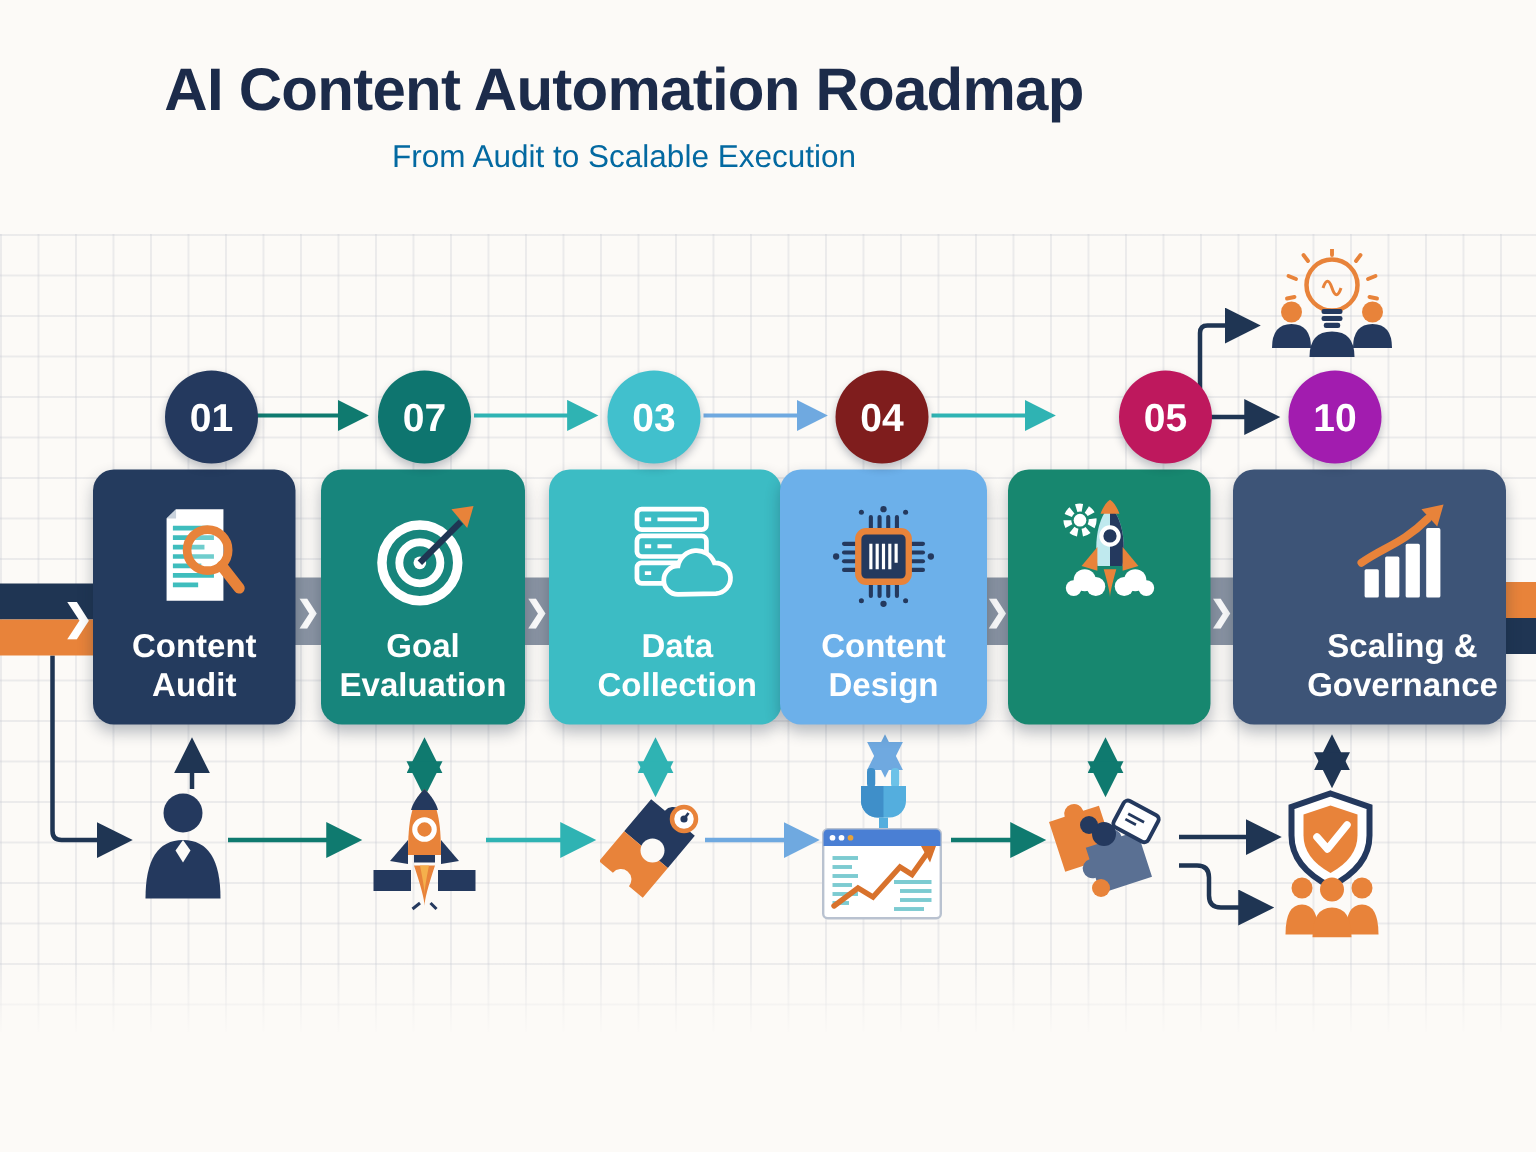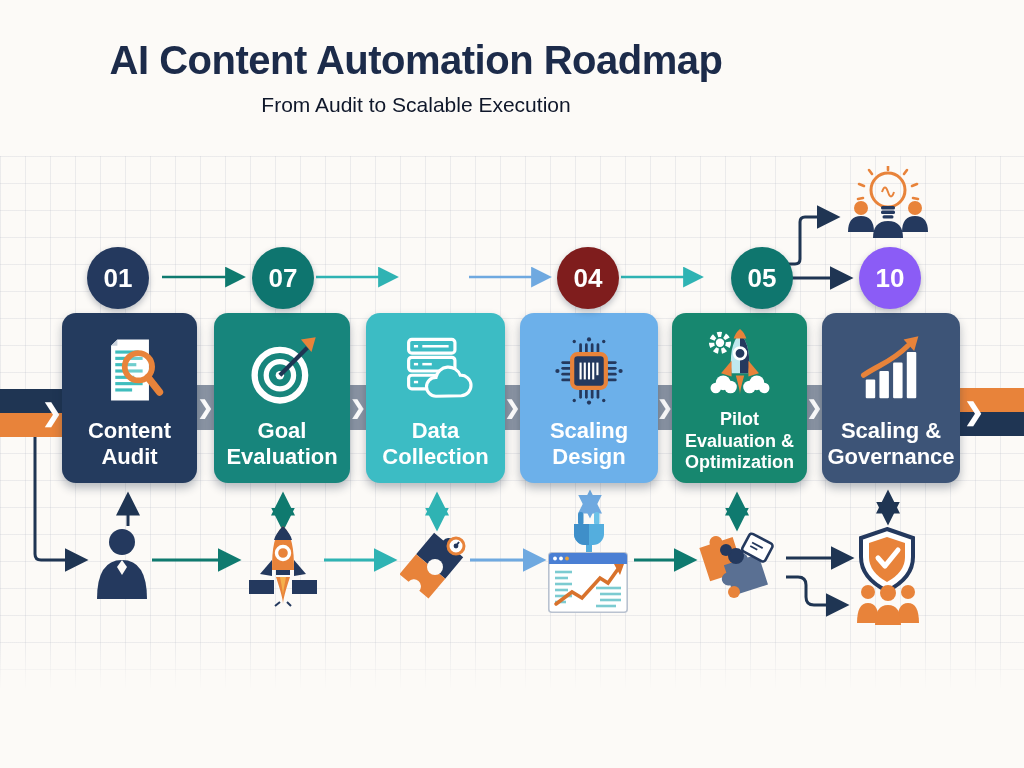--- a/index.html
+++ b/index.html
@@ -11,43 +11,43 @@
     background-image:
       linear-gradient(to right, rgba(200,202,210,.32) 1px, transparent 1px),
       linear-gradient(to bottom, rgba(200,202,210,.32) 1px, transparent 1px);
     background-size:25px 27px;}
   .grid-fade{position:absolute;left:0;top:640px;width:1024px;height:60px;
     background:linear-gradient(to bottom, rgba(252,250,247,0), #fcfaf7 85%);}
 
   
   .title-wrap{position:absolute;left:0;top:38px;width:832px;text-align:center;}
   .title{font-size:40px;font-weight:700;color:#1c2b4a;letter-spacing:-.5px;margin:0;}
-  .subtitle{font-size:21px;font-weight:400;color:#0f172a;margin:10px 0 0 0;}
+  .subtitle{font-size:21px;font-weight:400;color:#0369a1;margin:10px 0 0 0;}
 
   
   .num-circle{position:absolute;top:247px;width:62px;height:62px;border-radius:50%;
     display:flex;align-items:center;justify-content:center;color:#fff;font-size:26px;font-weight:700;
     box-shadow:0 3px 6px rgba(20,35,60,.28);z-index:4;}
-  .nc1{left:87px;background:#24395e;}
+  .nc1{left:110px;background:#24395e;}
   .nc2{left:252px;background:#0e756f;}
   .nc3{left:405px;background:#41c0cd;}
   .nc4{left:557px;background:#7f1d1d;}
-  .nc5{left:731px;background:#0f766e;}
-  .nc6{left:859px;background:#8b5cf6;}
+  .nc5{left:746px;background:#be185d;}
+  .nc6{left:859px;background:#a21caf;}
 
   
   .step-card{position:absolute;top:313px;height:170px;border-radius:14px;z-index:3;
     display:flex;flex-direction:column;align-items:center;
     box-shadow:0 5px 10px rgba(20,35,60,.30);}
   .sc1{left:62px;width:135px;background:#243b5e;}
   .sc2{left:214px;width:136px;background:#17857c;}
-  .sc3{left:366px;width:139px;background:#3cbcc4;}
+  .sc3{left:366px;width:139px;background:#3cbcc4;padding-left:16px;}
   .sc4{left:520px;width:138px;background:#6cb0ea;}
   .sc5{left:672px;width:135px;background:#17876f;}
-  .sc6{left:822px;width:138px;background:#3d5477;}
+  .sc6{left:822px;width:138px;background:#3d5477;padding-left:44px;}
   .card-icon{margin-top:12px;height:92px;display:flex;align-items:center;justify-content:center;}
   .card-label{flex:1;display:flex;align-items:center;justify-content:center;text-align:center;
     color:#fff;font-weight:700;font-size:22px;line-height:1.18;padding:0 8px 12px 8px;}
   .sc5 .card-label{font-size:18px;padding:0 4px 10px 4px;}
 
   
   .band{position:absolute;z-index:2;}
   .stripe{position:absolute;left:0;width:100%;height:24px;}
   .band-chev{position:absolute;color:#fff;font-weight:700;font-size:24px;z-index:3;line-height:1;}
 
@@ -132,20 +132,21 @@
     </div>
   <div class="gap-band" style="left:656px;width:18px;">
       <span>❯</span>
     </div>
   <div class="gap-band" style="left:805px;width:19px;">
       <span>❯</span>
     </div>
 
   <div class="num-circle nc1">01</div>
   <div class="num-circle nc2">07</div>
+  <div class="num-circle nc3">03</div>
   <div class="num-circle nc4">04</div>
   <div class="num-circle nc5">05</div>
   <div class="num-circle nc6">10</div>
 
   <div class="step-card sc1">
     <div class="card-icon">
       <svg width="80" height="80" viewBox="0 0 76 76">
         <path d="M26,8 H56 V66 H20 V14 Z" fill="#fff"></path>
         <path d="M20,14 L26,8 L26,14 Z" fill="#c9d2dc"></path>
         <g stroke="#3fbdbd" stroke-width="3">
@@ -232,21 +233,21 @@
         <rect x="22" y="22" width="32" height="32" rx="5" fill="#24395e" stroke="#e8833a" stroke-width="4"></rect>
         <g stroke="#fff" stroke-width="2">
           <line x1="30" y1="30" x2="30" y2="46"></line>
             <line x1="34" y1="30" x2="34" y2="46"></line>
           <line x1="38" y1="30" x2="38" y2="46"></line>
             <line x1="42" y1="30" x2="42" y2="46"></line>
           <line x1="46" y1="30" x2="46" y2="42"></line>
         </g>
       </svg>
     </div>
-    <div class="card-label">Scaling Design</div>
+    <div class="card-label">Content Design</div>
   </div>
 
   <div class="step-card sc5">
     <div class="card-icon">
       <svg width="80" height="80" viewBox="0 0 76 76">
         <circle cx="19" cy="15" r="8" fill="none" stroke="#fff" stroke-width="5" stroke-dasharray="4 3"></circle>
         <circle cx="19" cy="15" r="4" fill="#fff"></circle>
         <path d="M38,6 C46,14 48,28 46,44 L30,44 C28,28 30,14 38,6 Z" fill="#bfe9ee"></path>
         <path d="M38,6 C46,14 48,28 46,44 L38,44 Z" fill="#24395e"></path>
         <circle cx="38" cy="25" r="5.5" fill="#24395e" stroke="#fff" stroke-width="2.6"></circle>
@@ -257,21 +258,20 @@
         <g fill="#fff">
           <circle cx="22" cy="53" r="7"></circle>
             <circle cx="54" cy="53" r="7"></circle>
           <circle cx="15" cy="58" r="5"></circle>
             <circle cx="61" cy="58" r="5"></circle>
           <circle cx="29" cy="57" r="6"></circle>
             <circle cx="47" cy="57" r="6"></circle>
         </g>
       </svg>
     </div>
-    <div class="card-label">Pilot Evaluation &amp; Optimization</div>
   </div>
 
   <div class="step-card sc6">
     <div class="card-icon">
       <svg width="80" height="80" viewBox="0 0 76 76">
         <g fill="#fff">
           <rect x="14" y="46" width="9" height="18" rx="1"></rect>
           <rect x="27" y="38" width="9" height="26" rx="1"></rect>
           <rect x="40" y="30" width="9" height="34" rx="1"></rect>
           <rect x="53" y="20" width="9" height="44" rx="1"></rect>

